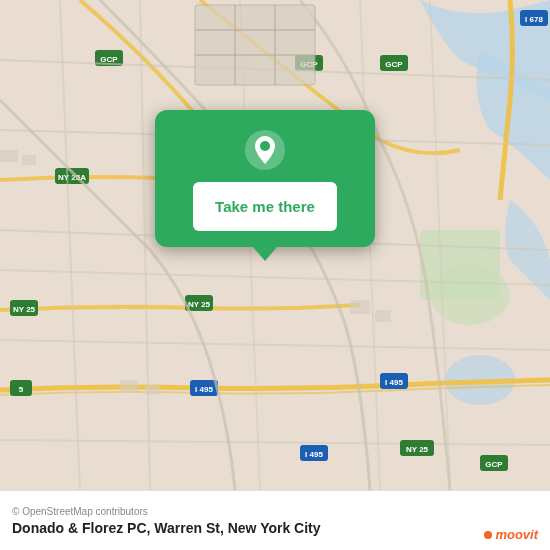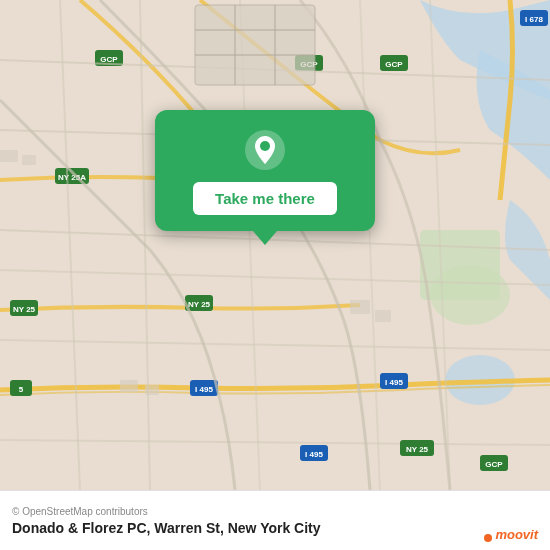--- a/index.html
+++ b/index.html
@@ -59,21 +59,21 @@
       width: 44px;
       height: 44px;
       margin-bottom: 10px;
     }
 
     #take-me-there-btn {
       background: white;
       color: #2eaa5e;
       border: none;
       border-radius: 6px;
-      padding: 8px 22px;
+      padding: 16px 22px;
       font-size: 15px;
       font-weight: 600;
       cursor: pointer;
       white-space: nowrap;
     }
 
     
     #bottom-bar {
       width: 550px;
       height: 60px;
@@ -96,21 +96,21 @@
       font-weight: 700;
       color: #222;
     }
 
     
     #moovit-logo {
       position: absolute;
       bottom: 8px;
       right: 12px;
       display: flex;
-      align-items: flex-end;
+      align-items: center;
       gap: 3px;
     }
 
     #moovit-text {
       font-size: 13px;
       font-weight: 700;
       color: #f26522;
       font-style: italic;
     }
 

